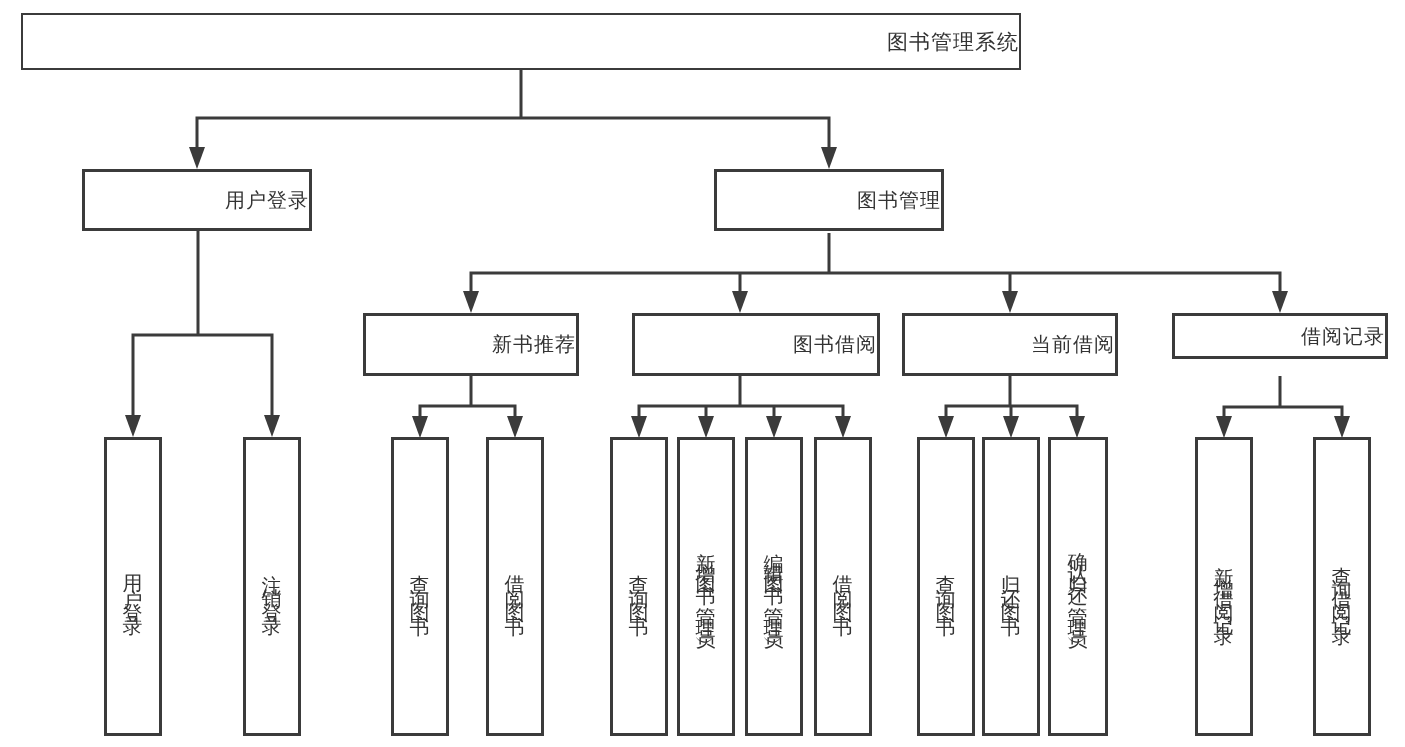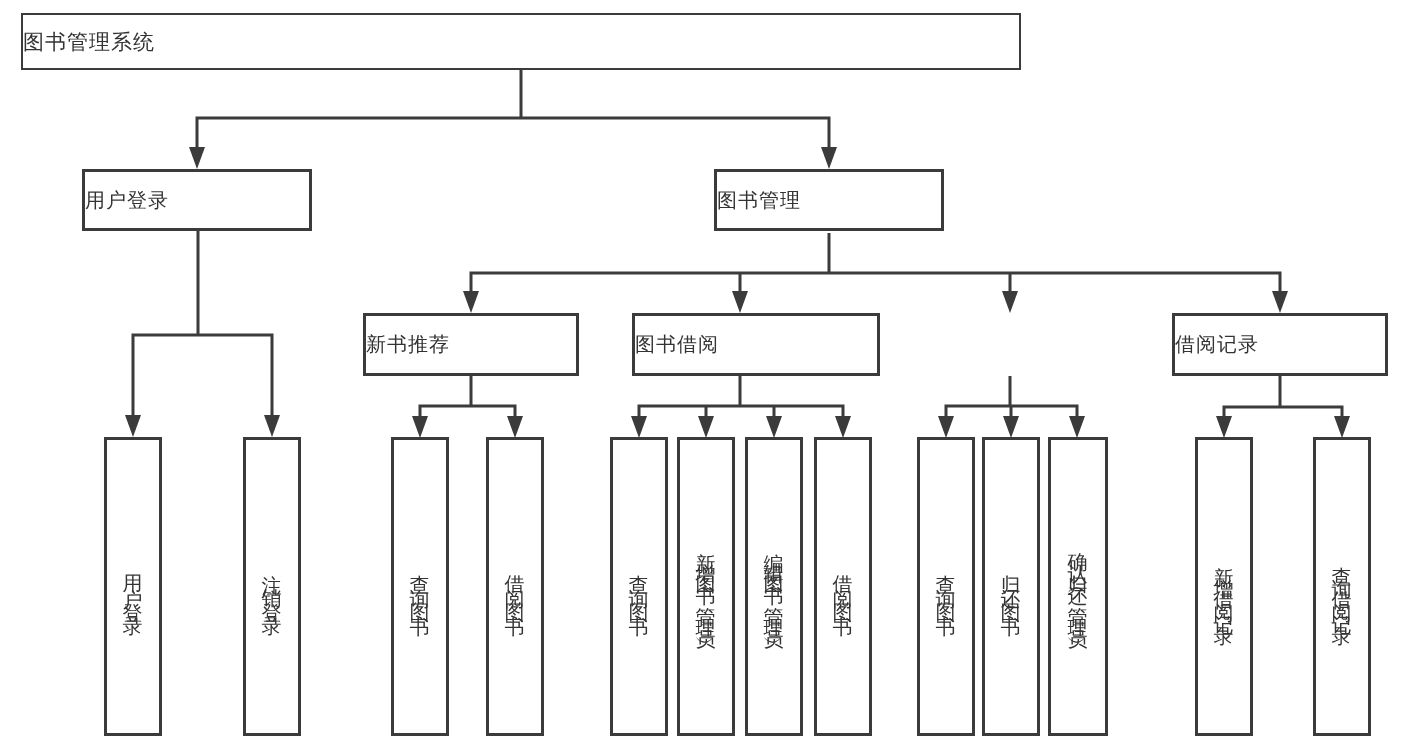--- a/index.html
+++ b/index.html
@@ -18,21 +18,21 @@
     width: 1405px; height: 747px;
     z-index: 1;
   }
   .node {
     position: absolute;
     background: #ffffff;
     border: 3px solid #3b3b3b;
     box-sizing: border-box;
     display: flex;
     align-items: center;
-    justify-content: flex-start;
+    justify-content: flex-end;
     z-index: 2;
   }
   .node-root { border-width: 2px; }
   .hlabel {
     font-size: 20px;
     color: #333333;
     letter-spacing: 1px;
     white-space: nowrap;
   }
   .node-root .hlabel { font-size: 21px; }
@@ -123,21 +123,24 @@
   <div class="node" style="left:714px; top:169px; width:230px; height:62px;">
     <span class="hlabel">图书管理</span>
   </div>
 
   <div class="node" style="left:363px; top:313px; width:216px; height:63px;">
     <span class="hlabel">新书推荐</span>
   </div>
   <div class="node" style="left:632px; top:313px; width:248px; height:63px;">
     <span class="hlabel">图书借阅</span>
   </div>
-  <div class="node" style="left:1172px; top:313px; width:216px; height:63px;">
+  <div class="node" style="left:902px; top:313px; width:216px; height:63px;">
+    <span class="hlabel">当前借阅</span>
+  </div>
+  <div class="node" style="left:1172px; top:313px; width:216px; height:46px;">
     <span class="hlabel">借阅记录</span>
   </div>
 
   <div class="leaf" style="left:104px;">
     <span class="vlabel" style="letter-spacing: 14px;">用户登录</span>
   </div>
   <div class="leaf" style="left:243px;">
     <span class="vlabel" style="letter-spacing: 14px;">注销登录</span>
   </div>
 

